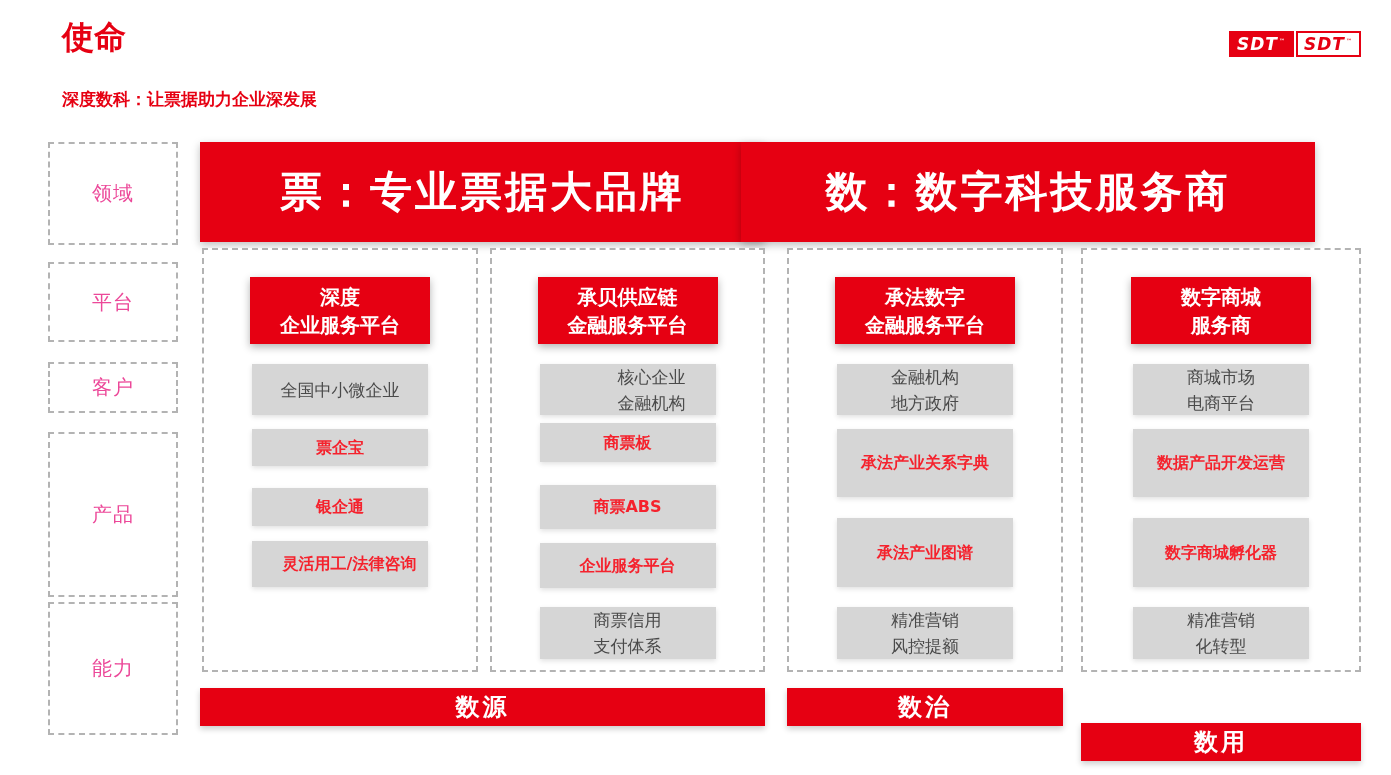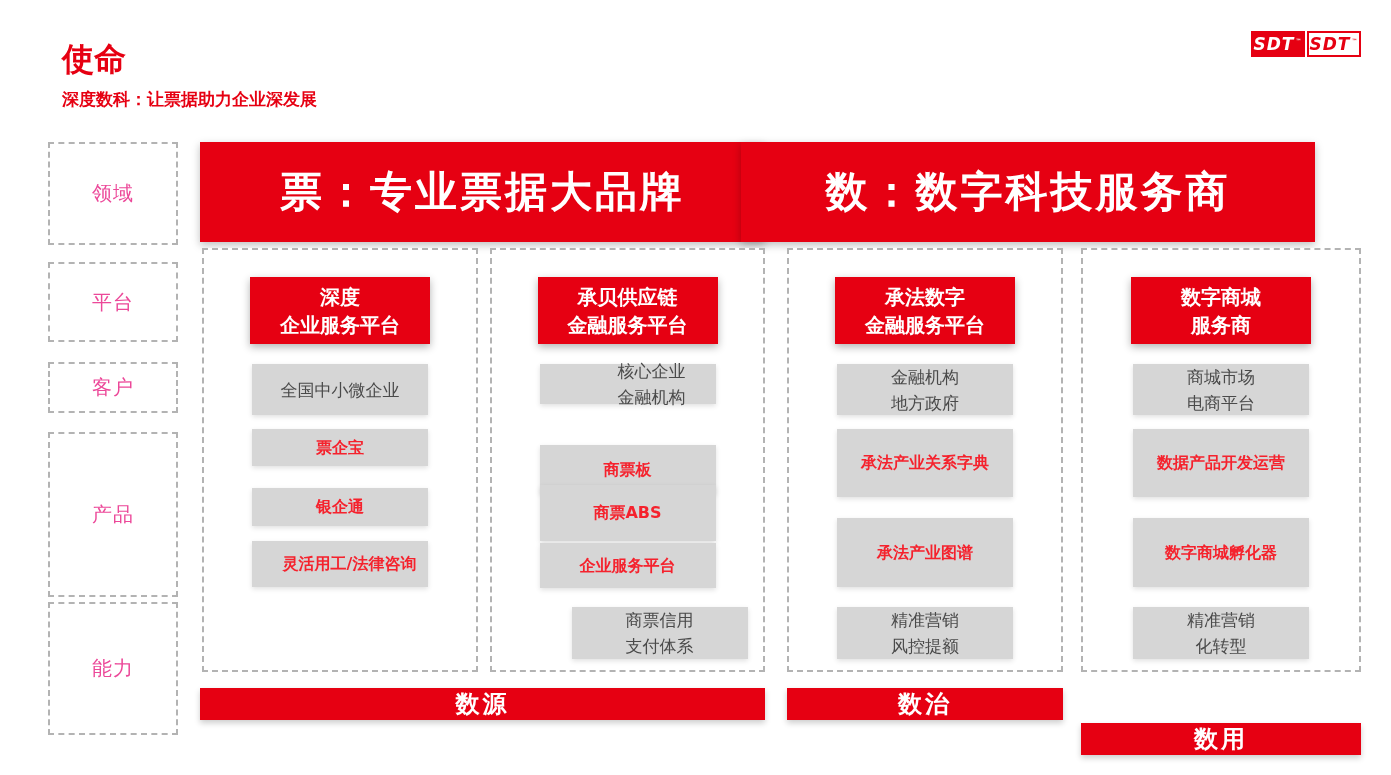--- a/index.html
+++ b/index.html
@@ -7,34 +7,34 @@
   body {
     width: 1391px; height: 775px;
     position: relative;
     font-family: "DejaVu Sans", "Liberation Sans", sans-serif;
     overflow: hidden;
   }
   .abs { position: absolute; }
 
   
   .page-title {
-    left: 62px; top: 38px;
+    left: 62px; top: 16px;
     font-family: "DejaVu Serif", "Liberation Serif", serif;
     font-weight: bold; font-size: 32px; color: #e60012;
   }
   .page-subtitle {
     left: 62px; top: 88px;
     font-family: "DejaVu Serif", "Liberation Serif", serif;
     font-weight: bold; font-size: 17px; color: #e60012;
   }
 
   
   .logo-group { right: 30px; top: 31px; display: flex; }
   .logo {
-    width: 54px; height: 26px;
+    width: 65px; height: 26px;
     display: flex; align-items: center; justify-content: center;
     font-weight: bold; font-style: italic; font-size: 17px;
     letter-spacing: 1px;
     text-align: right;
   }
   .logo sup { font-size: 6px; font-style: normal; margin-left: 1px; transform: translateY(-4px); }
   .logo-solid { background: #e60012; color: #ffffff; }
   .logo-outline { background: #ffffff; color: #e60012; border: 2px solid #e60012; margin-left: 2px; }
 
   
@@ -73,21 +73,21 @@
     display: flex; align-items: center; justify-content: center;
     text-align: center; white-space: pre-line;
     font-size: 17px; line-height: 26px;
     box-shadow: 0 2px 5px rgba(0,0,0,0.12);
   }
   .cell.dark { color: #4a4a4a; font-weight: 500; }
   .cell.red  { color: #f5222d; font-weight: bold; font-size: 16px; }
 
   
   .footer-bar {
-    top: 688px; height: 32px; background: #e60012;
+    top: 688px; height: 38px; background: #e60012;
     display: flex; align-items: center; justify-content: center;
     color: #ffffff; font-weight: bold; font-size: 24px; letter-spacing: 3px;
     box-shadow: 0 3px 6px rgba(0,0,0,0.2);
   }
 </style>
 </head>
 <body>
 
 <div class="abs page-title">使命</div>
 <div class="abs page-subtitle">深度数科：让票据助力企业深发展</div>
@@ -117,26 +117,26 @@
 企业服务平台</div>
   <div class="cell dark" style="top:114px;height:51px;">全国中小微企业</div>
   <div class="cell red" style="top:179px;height:37px;">票企宝</div>
   <div class="cell red" style="top:238px;height:38px;">银企通</div>
   <div class="cell red" style="top:291px;height:46px;padding-left:19px;">灵活用工/法律咨询</div>
 </div>
 
 <div class="abs col" style="left:490px;width:275px;">
   <div class="col-header">承贝供应链
 金融服务平台</div>
-  <div class="cell dark" style="top:114px;height:40px;padding-left:48px;">核心企业
+  <div class="cell dark" style="top:114px;height:51px;padding-left:48px;">核心企业
 金融机构</div>
-  <div class="cell red" style="top:195px;height:49px;">商票板</div>
-  <div class="cell red" style="top:235px;height:56px;">商票ABS</div>
+  <div class="cell red" style="top:173px;height:39px;">商票板</div>
+  <div class="cell red" style="top:235px;height:44px;">商票ABS</div>
   <div class="cell red" style="top:293px;height:45px;">企业服务平台</div>
-  <div class="cell dark" style="top:357px;height:52px;margin-left:32px;">商票信用
+  <div class="cell dark" style="top:357px;height:52px;">商票信用
 支付体系</div>
 </div>
 
 <div class="abs col" style="left:787px;width:276px;">
   <div class="col-header">承法数字
 金融服务平台</div>
   <div class="cell dark" style="top:114px;height:51px;">金融机构
 地方政府</div>
   <div class="cell red" style="top:268px;height:69px;">承法产业图谱</div>
   <div class="cell red" style="top:179px;height:68px;">承法产业关系字典</div>

